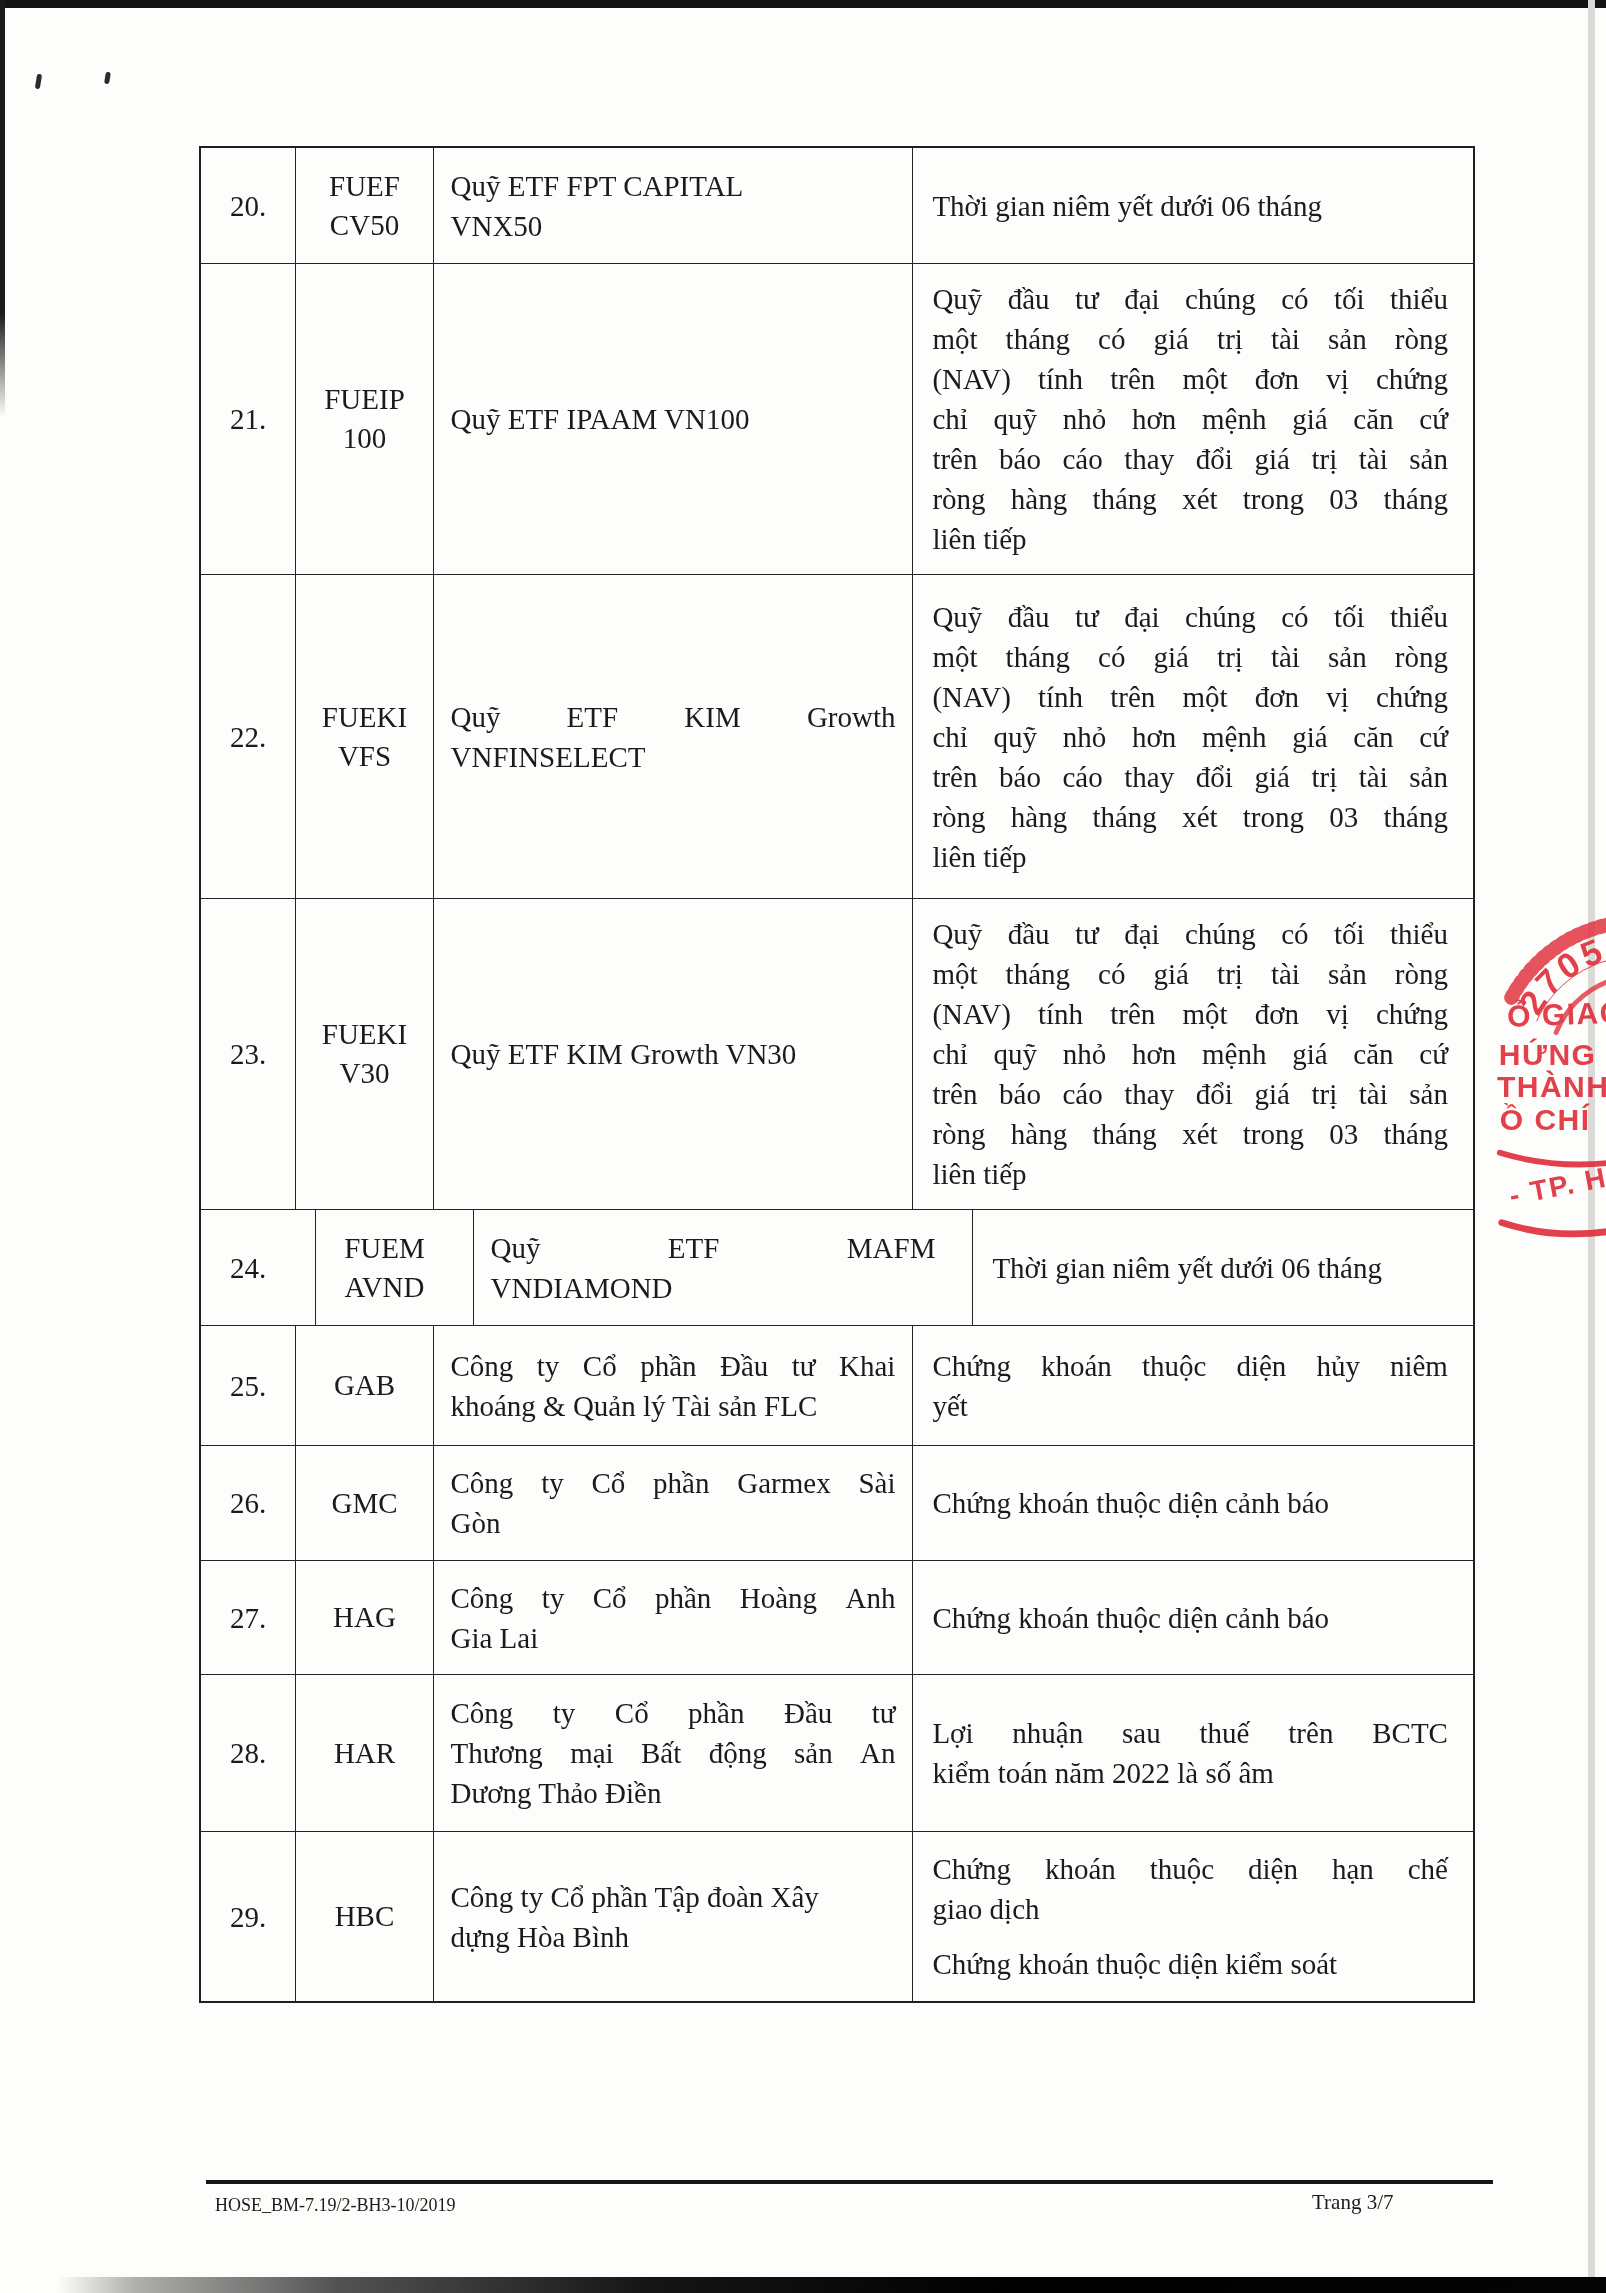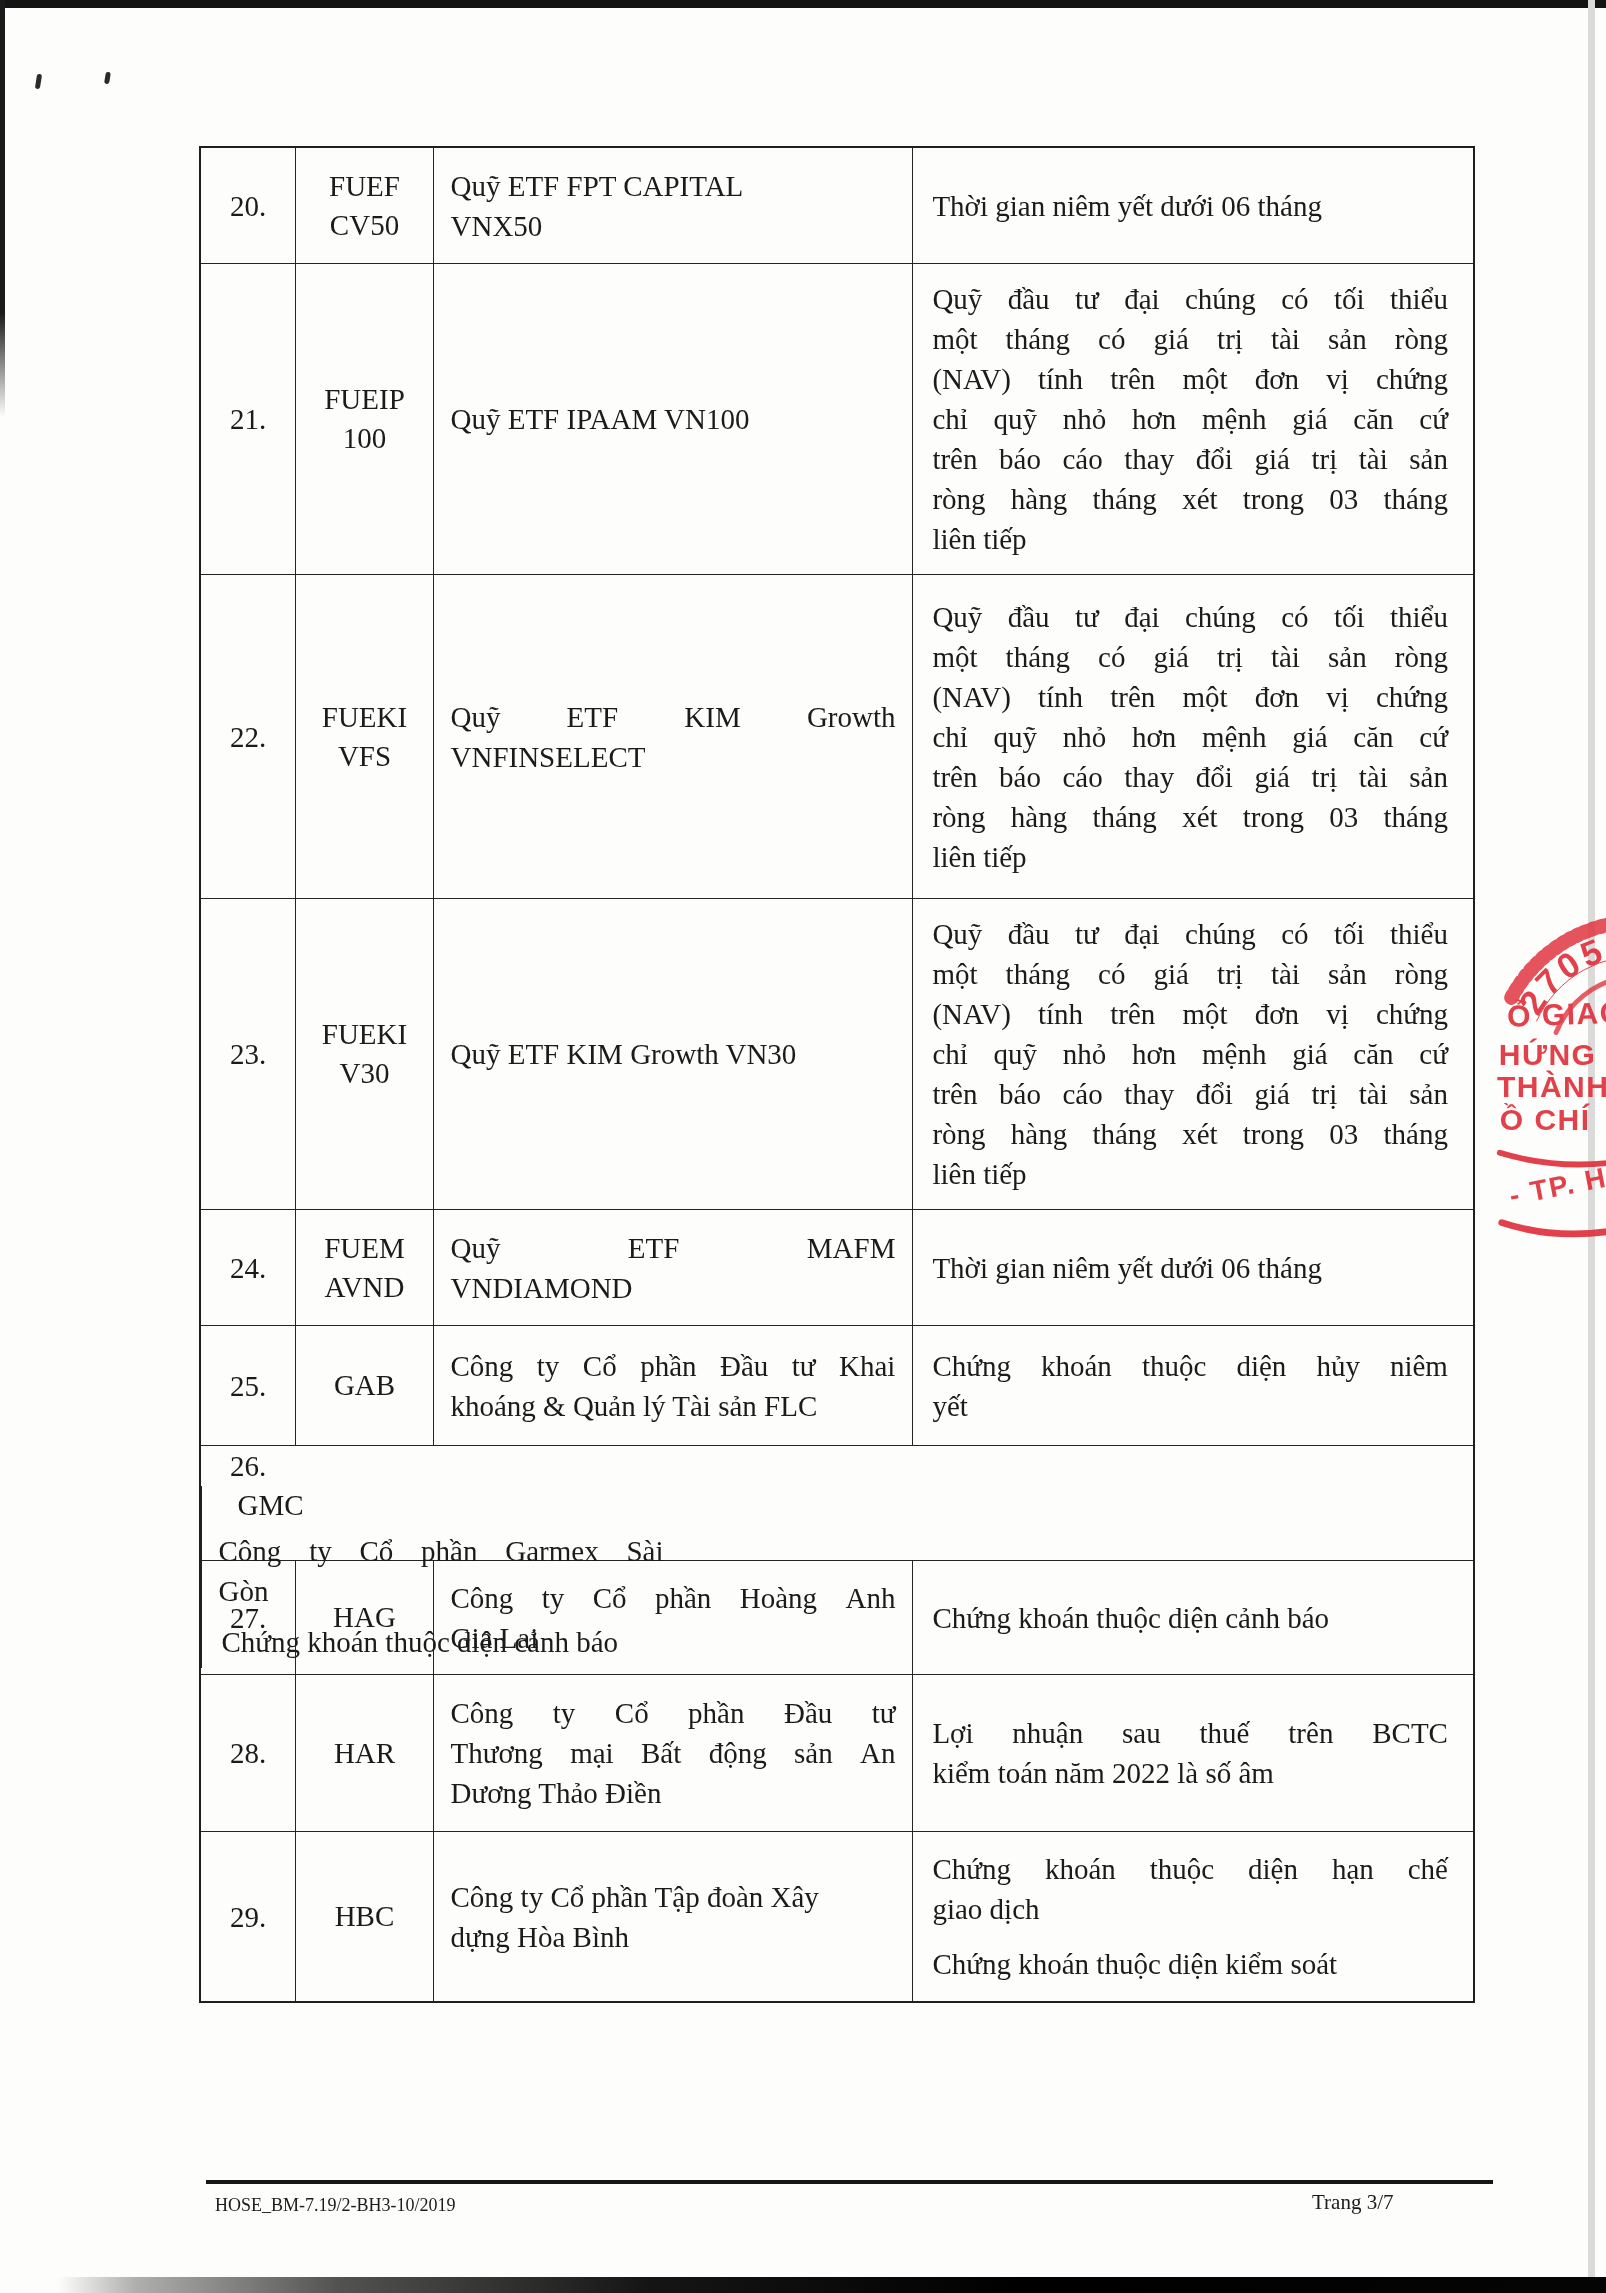--- a/index.html
+++ b/index.html
@@ -310,21 +310,21 @@
             <span>tháng</span>
             <span>xét</span>
             <span>trong</span>
             <span>03</span>
             <span>tháng</span>
           </div>
           <div class="line">liên tiếp</div>
         </div>
       </div>
     </div>
-    <div class="t-row" style="height: 116px;">
+    <div class="t-row" style="height: 116px; gap: 20px;">
       <div class="cell c-no">
         <div class="line">24.</div>
       </div>
       <div class="cell c-code">
         <div class="line">FUEM</div>
         <div class="line">AVND</div>
       </div>
       <div class="cell c-name">
         <div class="para">
           <div class="jline">
@@ -369,21 +369,21 @@
             <span>khoán</span>
             <span>thuộc</span>
             <span>diện</span>
             <span>hủy</span>
             <span>niêm</span>
           </div>
           <div class="line">yết</div>
         </div>
       </div>
     </div>
-    <div class="t-row" style="height: 115px; flex-direction: column;">
+    <div class="t-row" style="height: 115px;">
       <div class="cell c-no">
         <div class="line">26.</div>
       </div>
       <div class="cell c-code">
         <div class="line">GMC</div>
       </div>
       <div class="cell c-name">
         <div class="para">
           <div class="jline">
             <span>Công</span>

